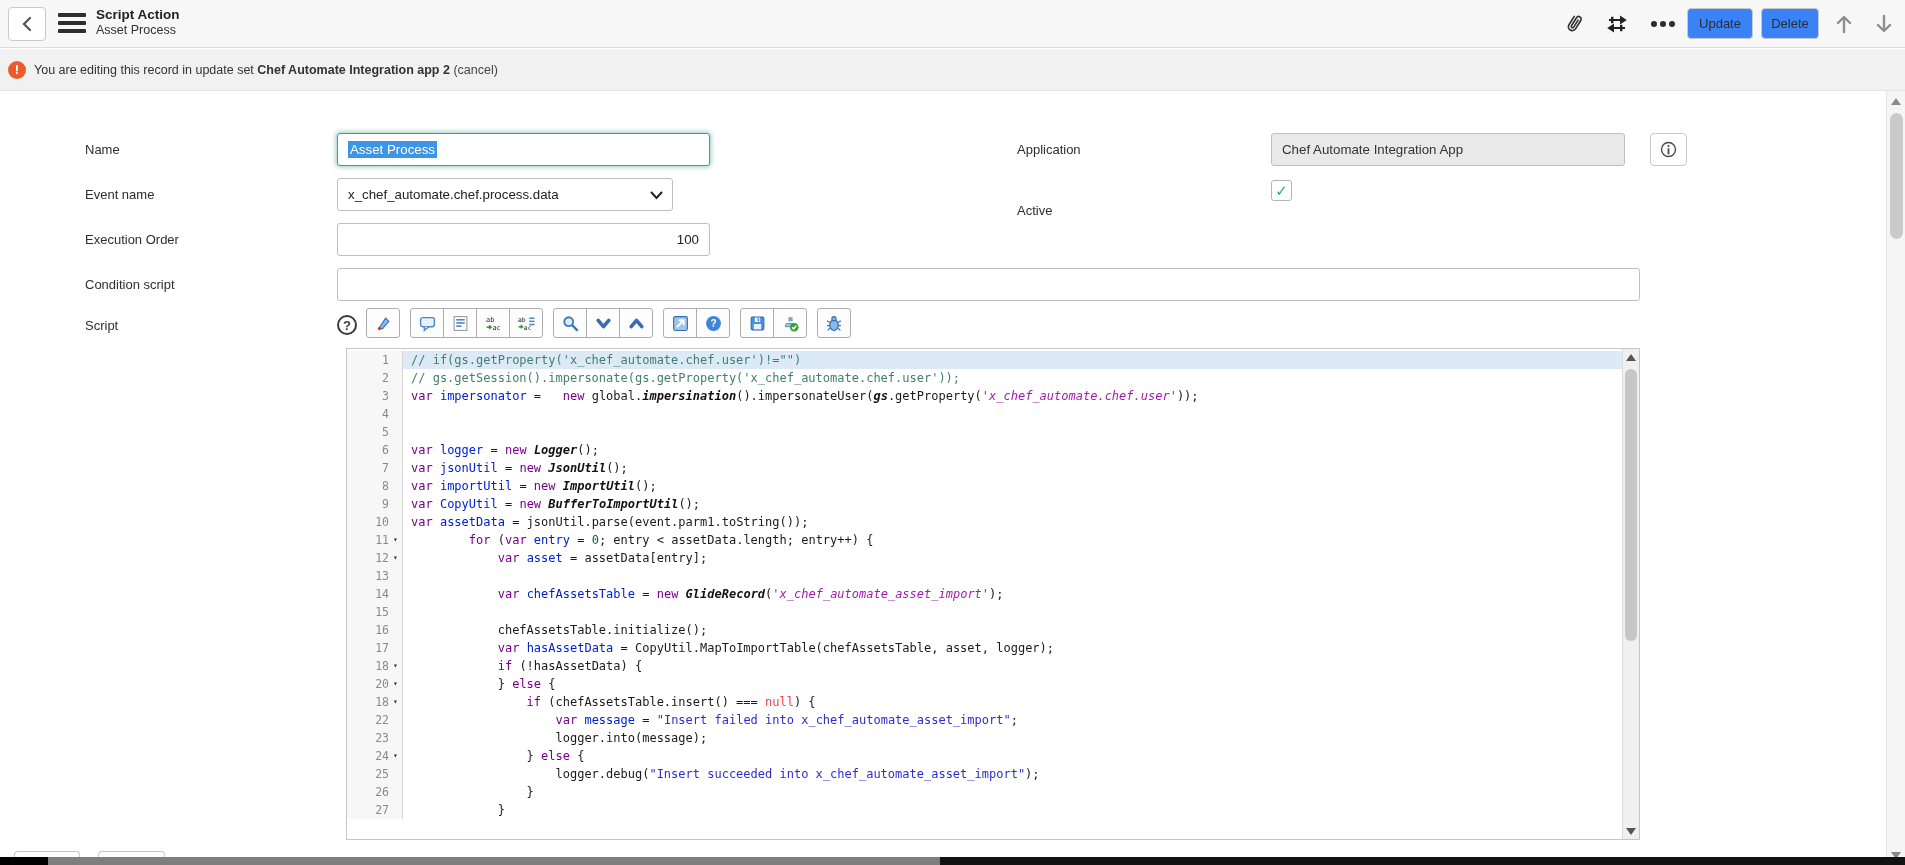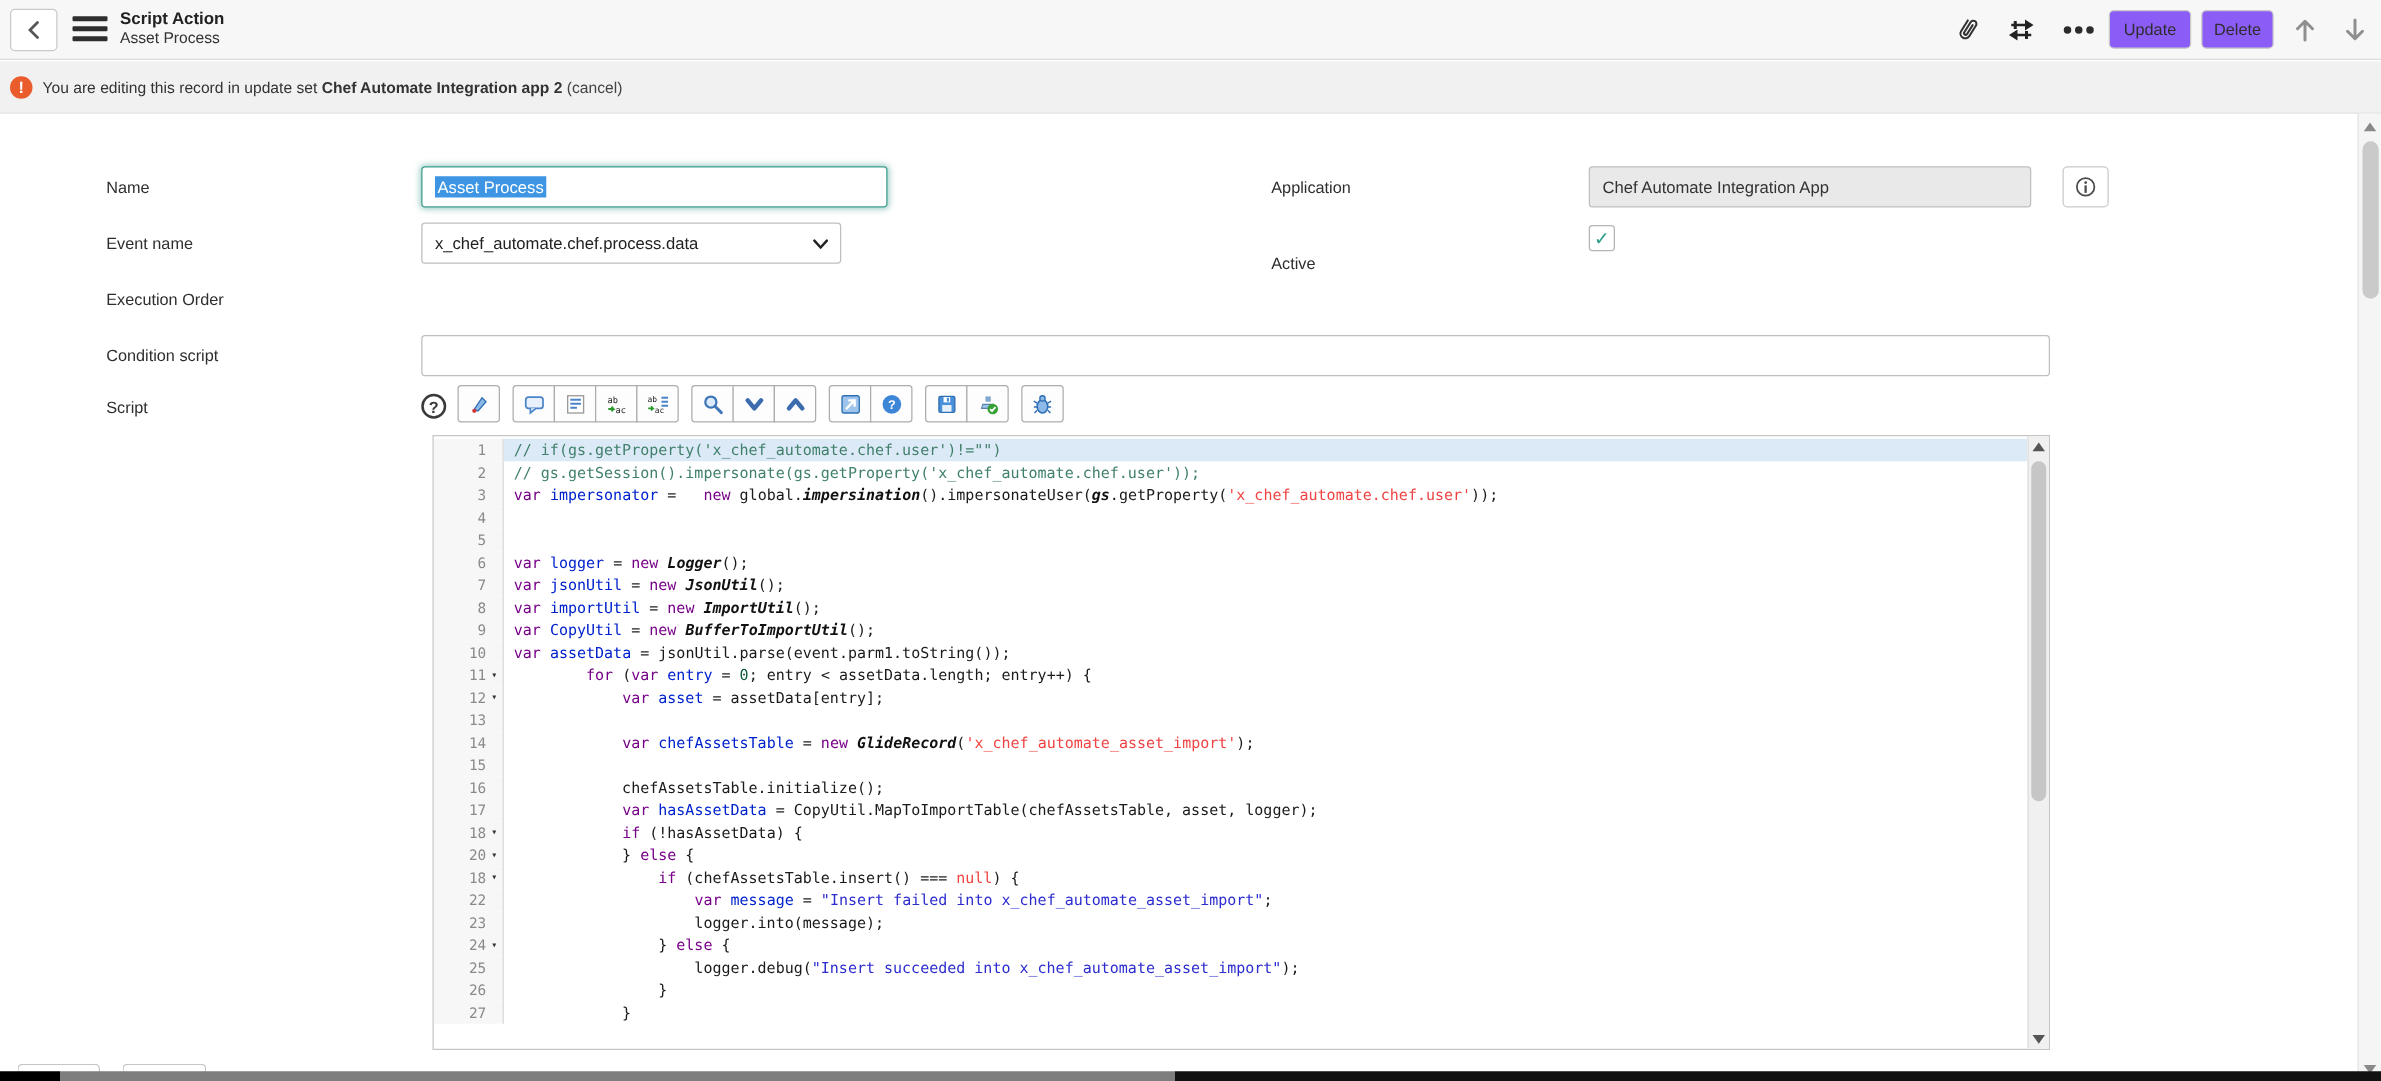--- a/index.html
+++ b/index.html
@@ -13,21 +13,21 @@
   .back-btn { position:absolute; left:8px; top:7px; width:38px; height:34px;
     background:#fff; border:1px solid #c9c9c9; border-radius:4px; cursor:pointer;
     display:flex; align-items:center; justify-content:center; }
   .hamburger { position:absolute; left:58px; top:13px; width:28px; height:22px; cursor:pointer; }
   .hamburger i { display:block; height:4px; background:#2e2e2e; border-radius:1px; margin-bottom:4px; }
   .titleblock { position:absolute; left:96px; top:7px; }
   .titleblock .t1 { font-size:13.5px; font-weight:bold; color:#222; }
   .titleblock .t2 { font-size:12.5px; color:#333; margin-top:1px; }
   .hicon { position:absolute; top:10px; width:28px; height:28px; display:flex;
     align-items:center; justify-content:center; cursor:pointer; }
-  .hbtn { position:absolute; top:8px; height:31px; background:#8b5cf6; border:1px solid #c9c9c9;
+  .hbtn { position:absolute; top:8px; height:31px; background:#3b82f6; border:1px solid #c9c9c9;
     border-radius:4px; font-size:13px; color:#2e2e2e; cursor:pointer;
     font-family:"Liberation Sans","DejaVu Sans",sans-serif; }
 
   
   .banner { position:absolute; left:0; top:49px; width:1905px; height:42px;
     background:#f1f1f1; border-bottom:1px solid #e3e3e3; display:flex; align-items:center; }
   .warn-ic { width:18px; height:18px; border-radius:50%; background:#ea5c2b; color:#fff;
     font-weight:bold; font-size:13px; text-align:center; line-height:18px; margin-left:8px; }
   .banner .btxt { font-size:12.5px; color:#333; margin-left:8px; }
   .banner b { font-weight:bold; }
@@ -72,21 +72,21 @@
   .cl { display:flex; height:18px; line-height:18px; }
   .gut { width:56px; flex:0 0 56px; background:#f7f7f7; border-right:1px solid #d8d8d8;
     display:flex; justify-content:flex-end; align-items:center; }
   .ln { color:#8a8a8a; font-size:11.5px; text-align:right; }
   .fold { width:13px; font-size:8px; color:#333; text-align:center; }
   pre.code { flex:1; font-size:12px; line-height:18px; white-space:pre; padding-left:8px;
     font-family:"DejaVu Sans Mono","Liberation Mono",monospace; }
   .cl.active pre.code { background:#dceaf8; }
   .cm{color:#41806b} .k{color:#770088} .d{color:#0022cc}
   .api{color:#111;font-weight:bold;font-style:italic}
-  .s1{color:#ef4444;} .s2{color:#2d2dcf}
+  .s1{color:#a21caf;font-style:italic} .s2{color:#2d2dcf}
   .num{color:#0f5f3f} .atom{color:#ef4444} .t{color:#1a1a1a}
 
   
   .ed-scroll { position:absolute; right:0; top:0; bottom:0; width:17px;
     background:#f0f0f0; border-left:1px solid #ddd; }
   .sb-arrow { position:absolute; left:0; width:16px; height:16px; display:flex;
     align-items:center; justify-content:center; cursor:pointer; }
   .tri-up { width:0; height:0; border-left:5px solid transparent; border-right:5px solid transparent;
     border-bottom:7px solid #555; }
   .tri-down { width:0; height:0; border-left:5px solid transparent; border-right:5px solid transparent;
@@ -180,20 +180,23 @@
 
   <div class="flabel" style="left:85px;top:187px">Event name</div>
   <div class="finput" style="left:337px;top:178px;width:336px">
     <span>x_chef_automate.chef.process.data</span>
     <svg class="select-chevron" width="13" height="9" viewBox="0 0 13 9">
       <path d="M1.5 1.5 L6.5 7 L11.5 1.5" stroke="#222" stroke-width="2" fill="none" stroke-linecap="round"></path>
     </svg>
   </div>
 
   <div class="flabel" style="left:85px;top:232px">Execution Order</div>
+  <div class="finput num-right" style="left:337px;top:223px;width:373px">
+    <span>100</span>
+  </div>
 
   <div class="flabel" style="left:85px;top:277px">Condition script</div>
   <div class="finput" style="left:337px;top:268px;width:1303px">
     <span></span>
   </div>
 
   <div class="flabel" style="left:1017px;top:142px">Application</div>
   <div class="finput readonly" style="left:1271px;top:133px;width:354px">
     <span>Chef Automate Integration App</span>
   </div>

